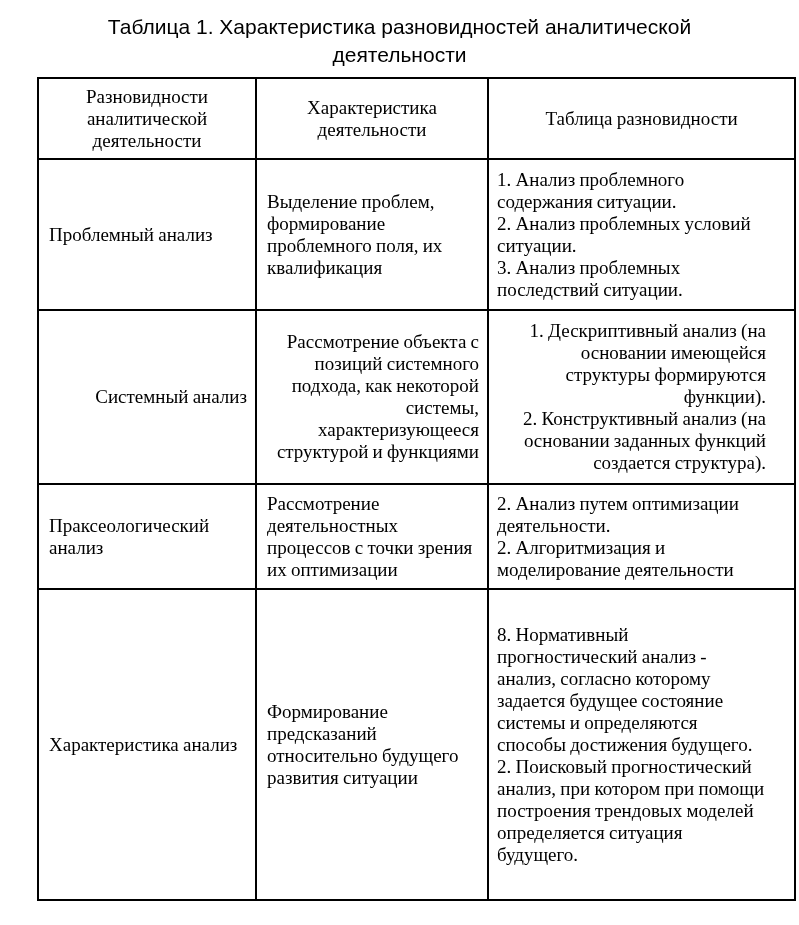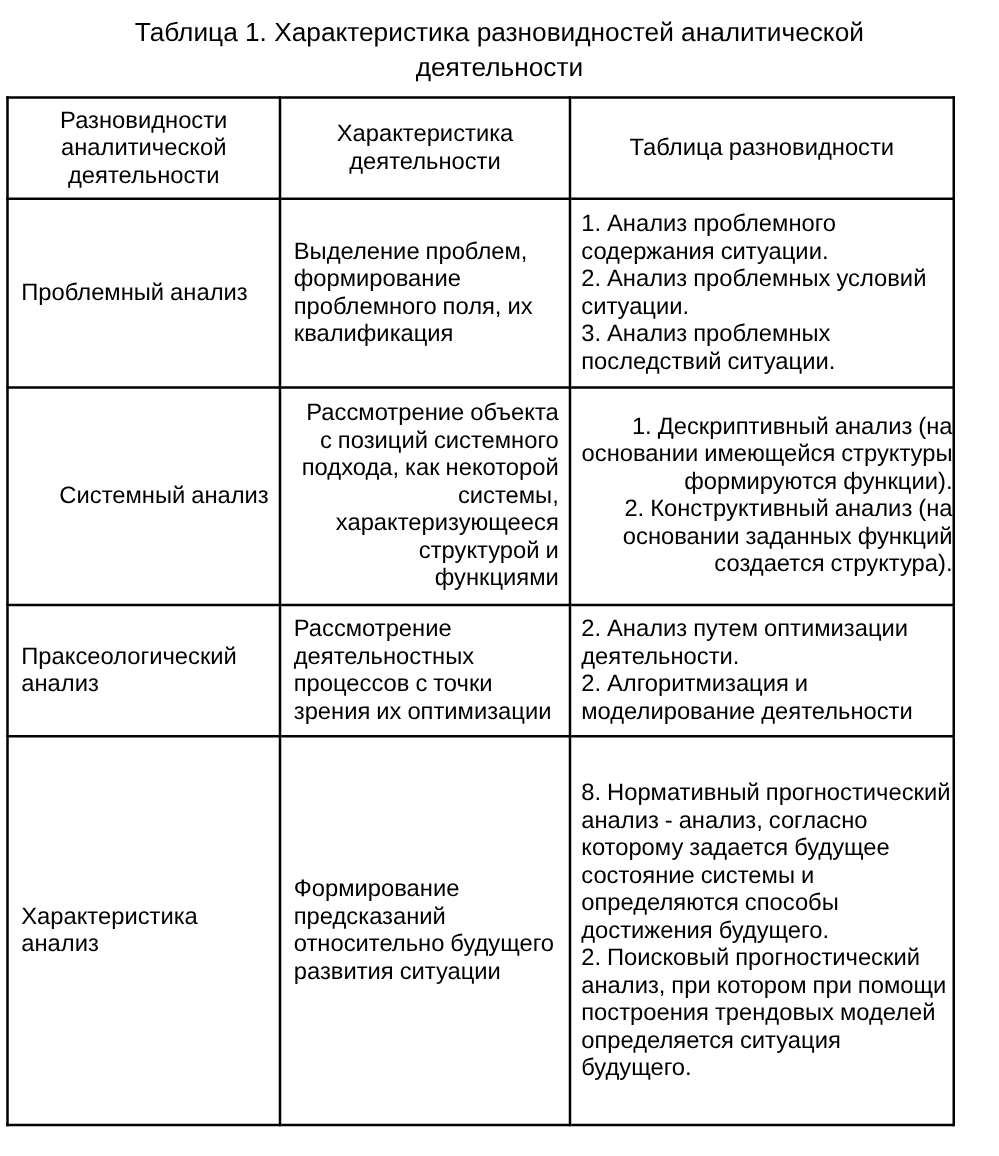--- a/index.html
+++ b/index.html
@@ -21,21 +21,22 @@
     font-weight: normal;
     line-height: 1.32;
     text-align: center;
     max-width: 670px;
     margin: 13px auto 9px auto;
   }
   table.main {
     border-collapse: collapse;
     table-layout: fixed;
     width: 757px;
-    margin-left: 5px;
+    margin-left: 37px;
+    font-family: Liberation Serif, serif;
   }
   col.c1 { width: 218px; }
   col.c2 { width: 232px; }
   col.c3 { width: 307px; }
   th, td {
     border: 2px solid #000000;
     font-size: 19px;
     line-height: 22px;
     vertical-align: middle;
     box-sizing: border-box;
@@ -44,21 +45,21 @@
   th {
     font-weight: normal;
     text-align: center;
     padding: 4px 8px;
     height: 81px;
   }
   td {
     text-align: left;
     padding: 6px 8px 6px 10px;
   }
-  td.varieties { padding-left: 8px; padding-right: 0; }
+  td.varieties { padding-left: 8px; padding-right: 28px; }
   tr.r1 td { height: 151px; }
   tr.r2 td { height: 174px; text-align: right; }
   tr.r3 td { height: 105px; }
   tr.r4 td { height: 311px; }
   .variety-item { margin: 0; }
 </style>
 </head>
 <body>
 
 <div class="page">

